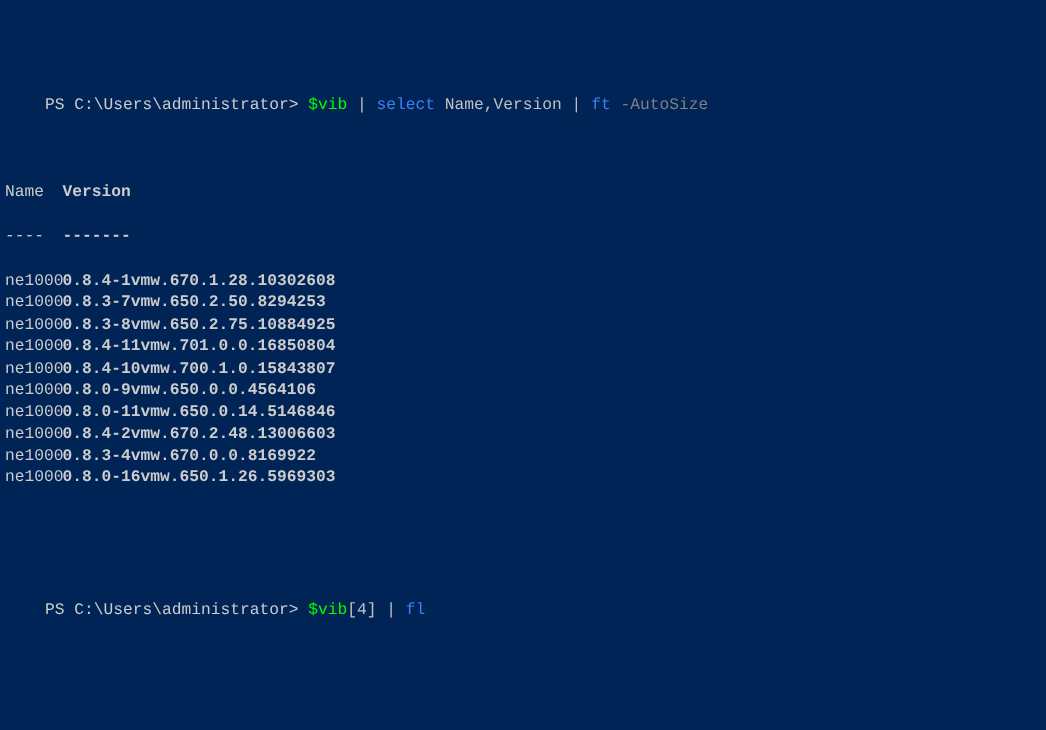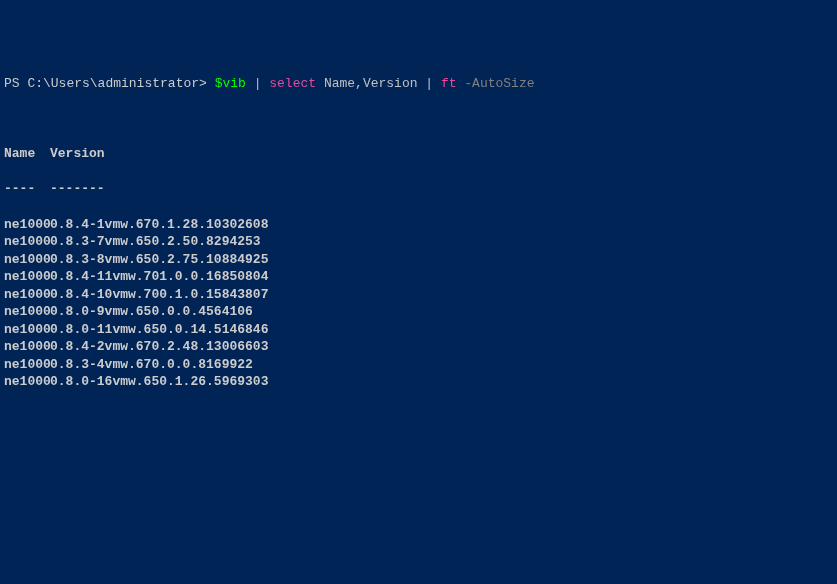--- a/index.html
+++ b/index.html
@@ -8,42 +8,43 @@
       color: #cccccc;
       font-family: 'Consolas', 'Courier New', monospace;
       font-size: 13px;
       line-height: 1.35;
       padding: 5px 4px;
       white-space: pre;
       overflow: hidden;
       width: 837px;
       height: 584px;
     }
-    .prompt { color: #cccccc; }
+    .prompt { color: #cccccc; margin-left: 32px; }
     .var { color: #00ff00; text-align: right; }
     .pipe { color: #c0c0c0; }
-    .cmd { color: #ec4899; }
+    .cmd { color: #3b82f6; }
     .param { color: #808080; }
     .out { color: #cccccc; }
     .line { display: block; min-height: 1em; }
     .blank { height: 1.35em; }
-    .col-name { display: inline-block; width: 46px; font-weight: bold; }
+    .col-name { display: inline-block; width: 46px; }
     .col-ver { display: inline-block; font-weight: bold; }
   </style>
 </head>
 <body>
 
 
 
 <div><span class="line"><span class="prompt">PS C:\Users\administrator&gt; </span><span class="var">$vib </span><span class="pipe">| </span><span class="cmd">select </span><span class="pipe">Name,Version </span><span class="pipe">| </span><span class="cmd">ft </span><span class="param">-AutoSize</span></span>
 <span class="line blank"></span>
 <span class="line"><span class="col-name out">Name</span><span class="col-ver out">Version</span></span>
 <span class="line"><span class="col-name out">----</span><span class="col-ver out">-------</span></span>
 <div id="table-rows"><span class="line"><span class="col-name out">ne1000</span><span class="col-ver out">0.8.4-1vmw.670.1.28.10302608</span></span><span class="line"><span class="col-name out">ne1000</span><span class="col-ver out">0.8.3-7vmw.650.2.50.8294253</span></span><span class="line"><span class="col-name out">ne1000</span><span class="col-ver out">0.8.3-8vmw.650.2.75.10884925</span></span><span class="line"><span class="col-name out">ne1000</span><span class="col-ver out">0.8.4-11vmw.701.0.0.16850804</span></span><span class="line"><span class="col-name out">ne1000</span><span class="col-ver out">0.8.4-10vmw.700.1.0.15843807</span></span><span class="line"><span class="col-name out">ne1000</span><span class="col-ver out">0.8.0-9vmw.650.0.0.4564106</span></span><span class="line"><span class="col-name out">ne1000</span><span class="col-ver out">0.8.0-11vmw.650.0.14.5146846</span></span><span class="line"><span class="col-name out">ne1000</span><span class="col-ver out">0.8.4-2vmw.670.2.48.13006603</span></span><span class="line"><span class="col-name out">ne1000</span><span class="col-ver out">0.8.3-4vmw.670.0.0.8169922</span></span><span class="line"><span class="col-name out">ne1000</span><span class="col-ver out">0.8.0-16vmw.650.1.26.5969303</span></span></div>
 <span class="line blank"></span>
 <span class="line blank"></span>
+<span class="line"><span class="prompt">PS C:\Users\administrator&gt; </span><span class="var">$vib</span><span class="pipe">[4] </span><span class="pipe">| </span><span class="cmd">fl</span></span>
 <span class="line blank"></span>
 <span class="line blank"></span>
 
 </div>
 
 
 
 
 </body></html>

